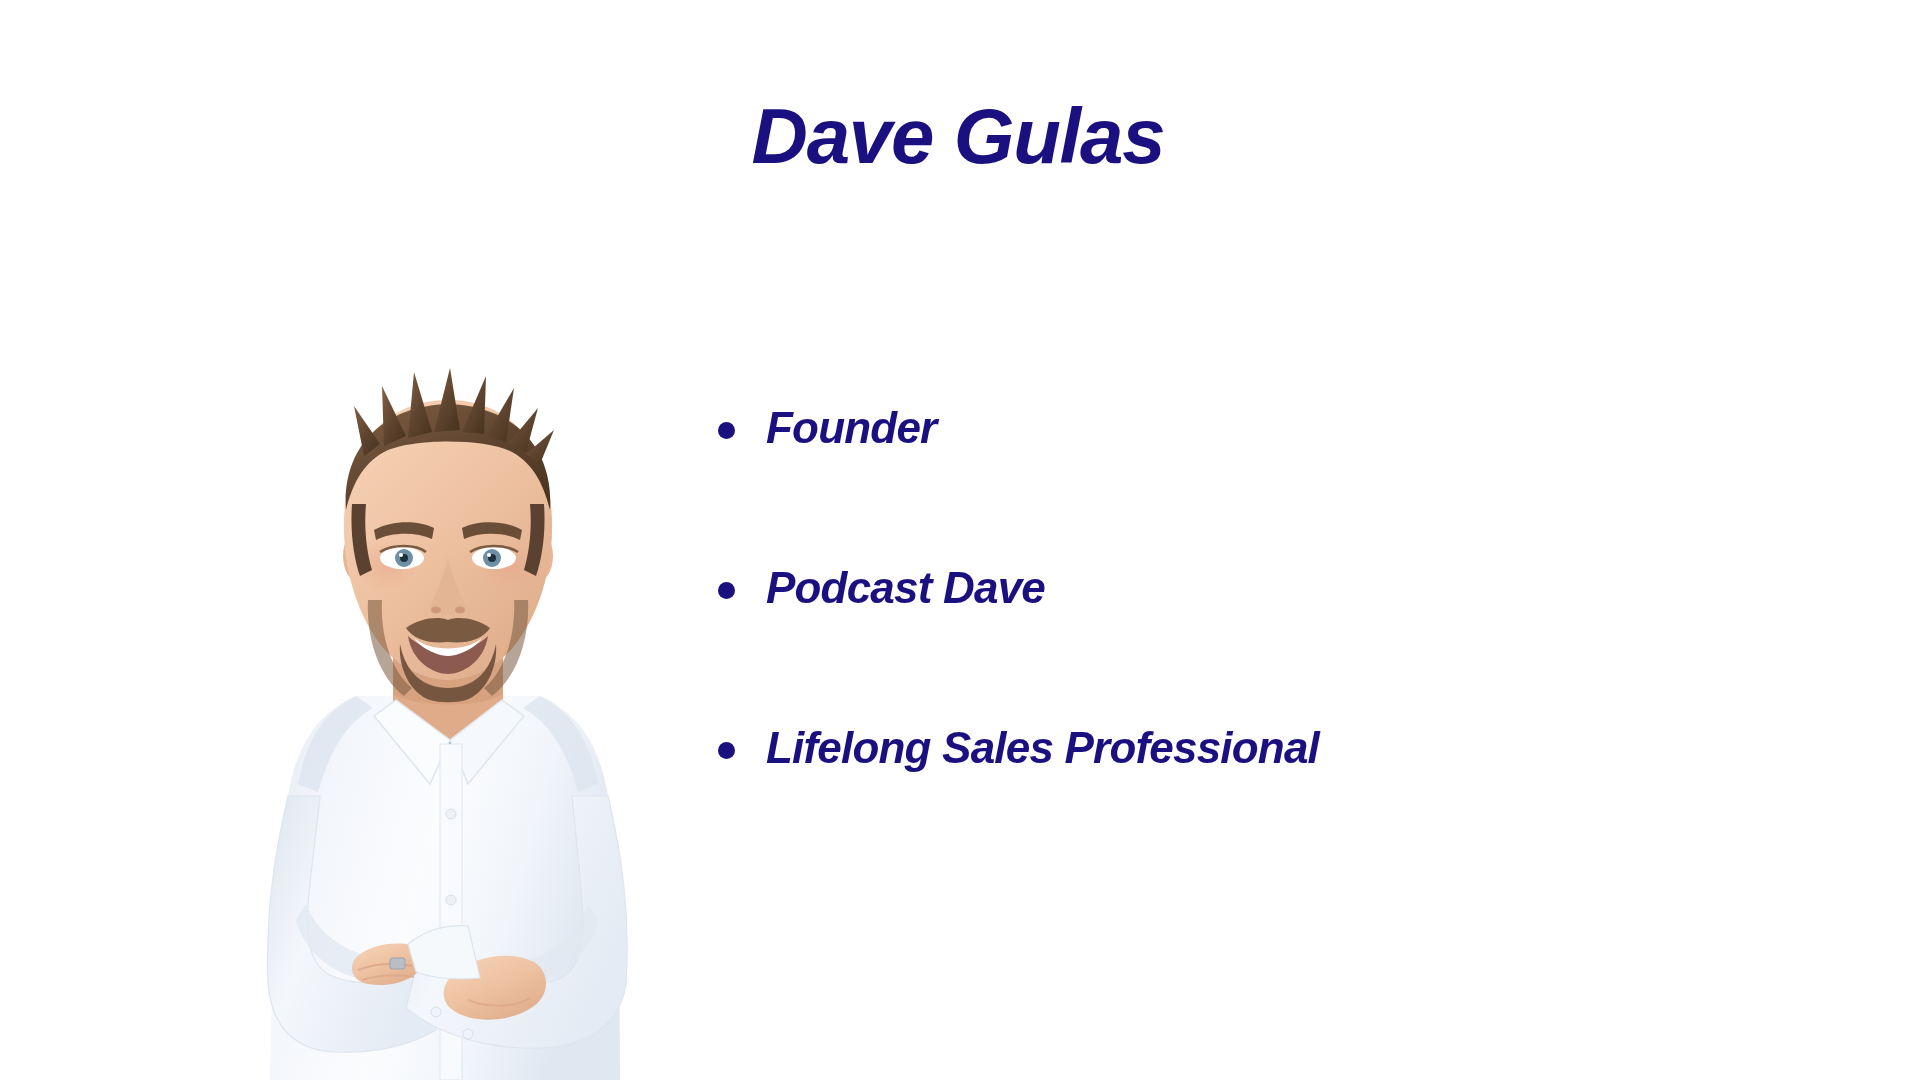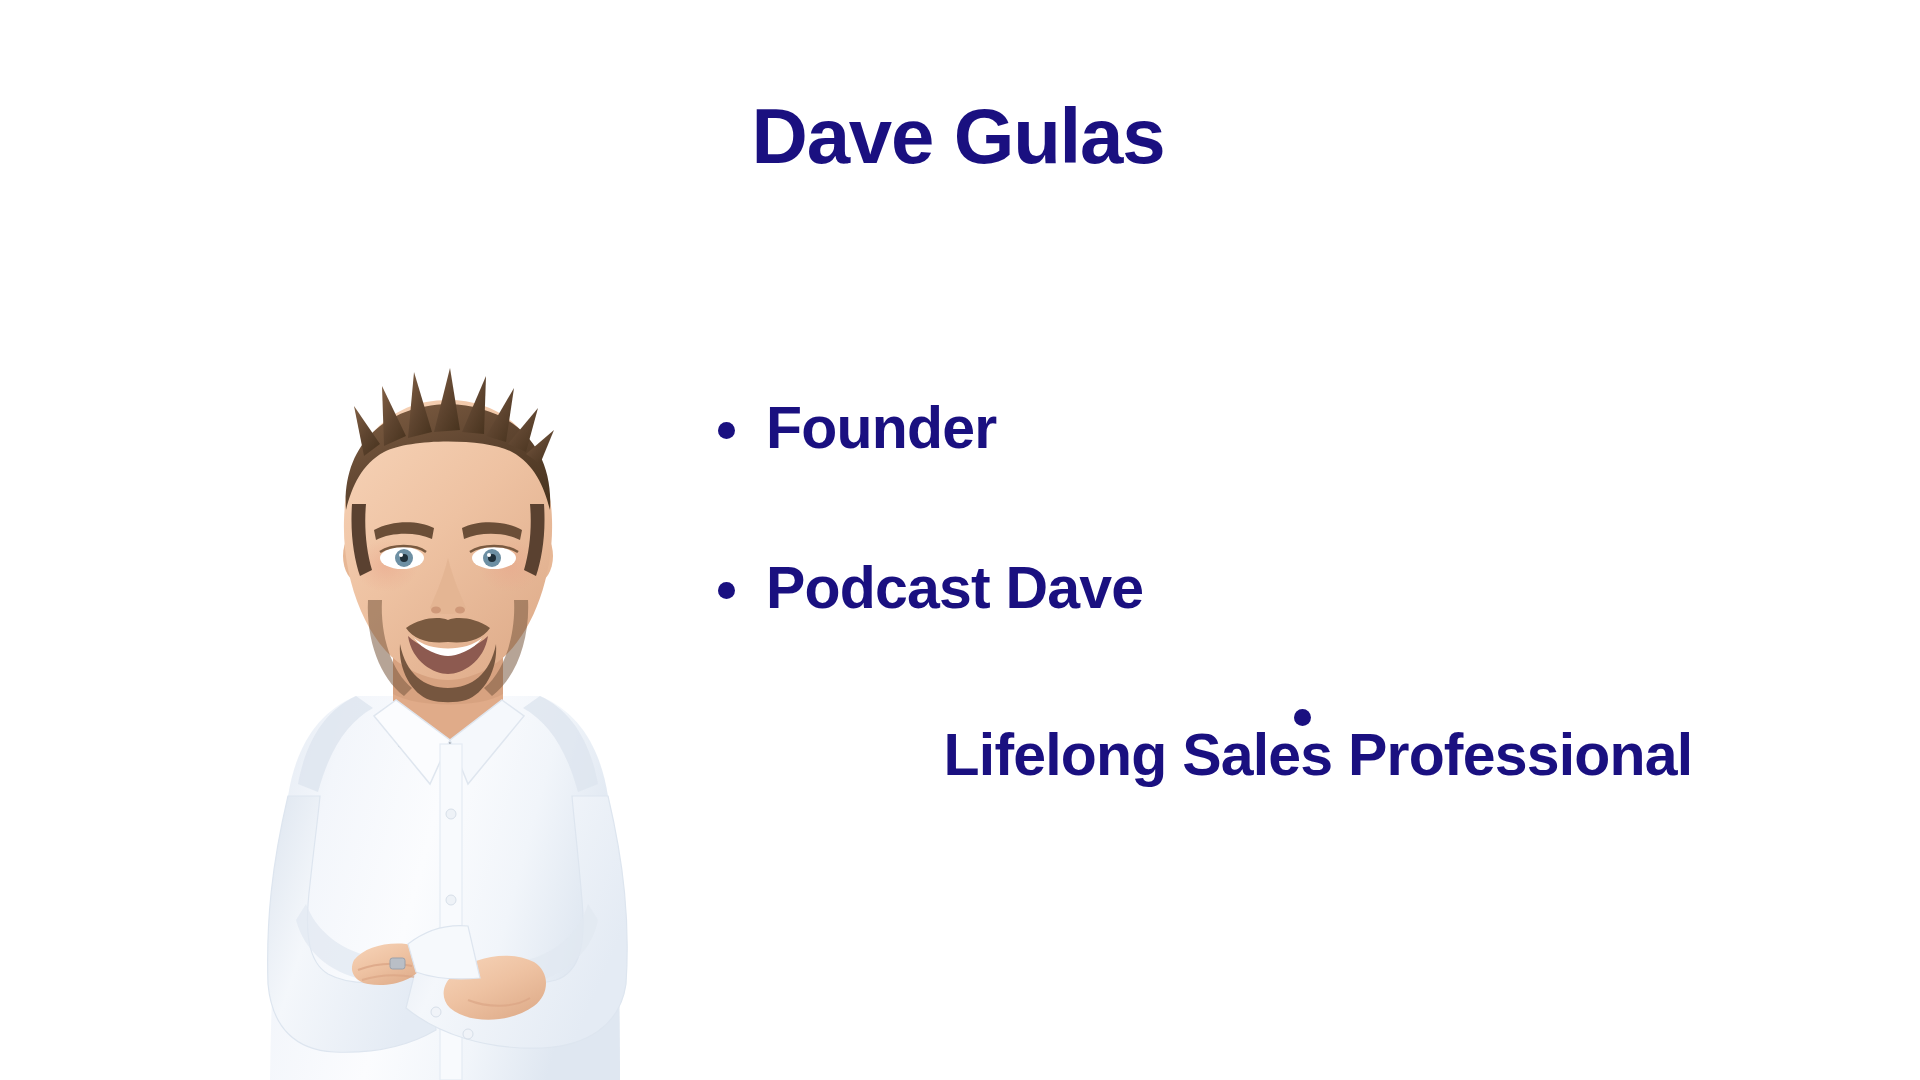--- a/index.html
+++ b/index.html
@@ -14,20 +14,21 @@
     overflow: hidden;
     font-family: "Liberation Sans", sans-serif;
     position: relative;
   }
 
   .slide {
     position: absolute;
     inset: 0;
     background: #ffffff;
     overflow: hidden;
+    font-style: italic;
   }
 
   
   .slide-title {
     position: absolute;
     left: 0;
     top: 96px;
     width: 1920px;
     text-align: center;
     color: #1a1080;
@@ -51,34 +52,34 @@
     padding: 0;
     list-style: none;
   }
   .bullet-item {
     display: flex;
     align-items: center;
     height: 86px;
     margin-bottom: 74px;
     white-space: nowrap;
   }
-  .bullet-item:last-child { margin-bottom: 0; flex-direction: column; }
+  .bullet-item:last-child { margin-bottom: 0; }
 
   .bullet-dot {
     flex: 0 0 auto;
     width: 17px;
     height: 17px;
     border-radius: 50%;
     background: #1a1080;
     margin-right: 31px;
     margin-top: 4px;
   }
   .bullet-text {
     color: #1a1080;
-    font-size: 59px;
+    font-size: 44px;
     font-weight: 700;
     letter-spacing: -0.8px;
     line-height: 1;
     font-family: "Liberation Sans", sans-serif;
   }
 
   
   .portrait {
     position: absolute;
     left: 168px;

